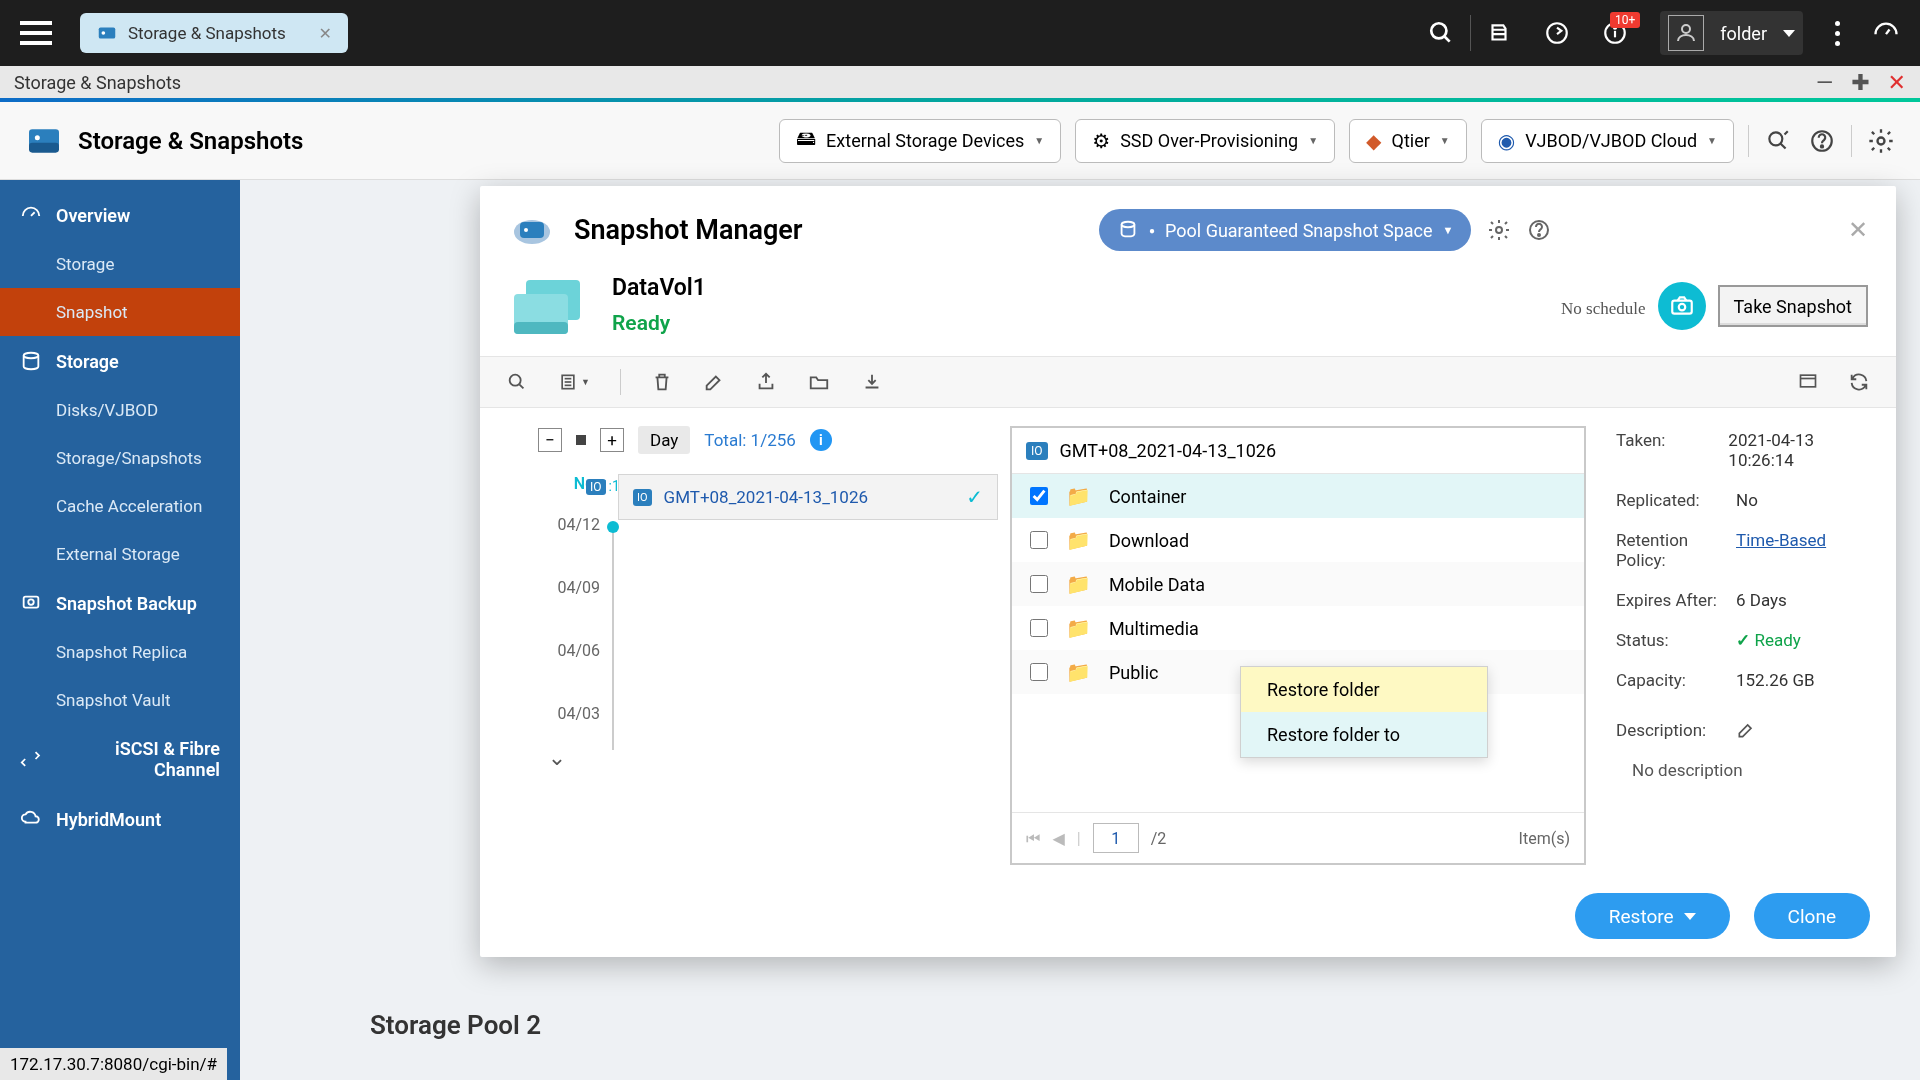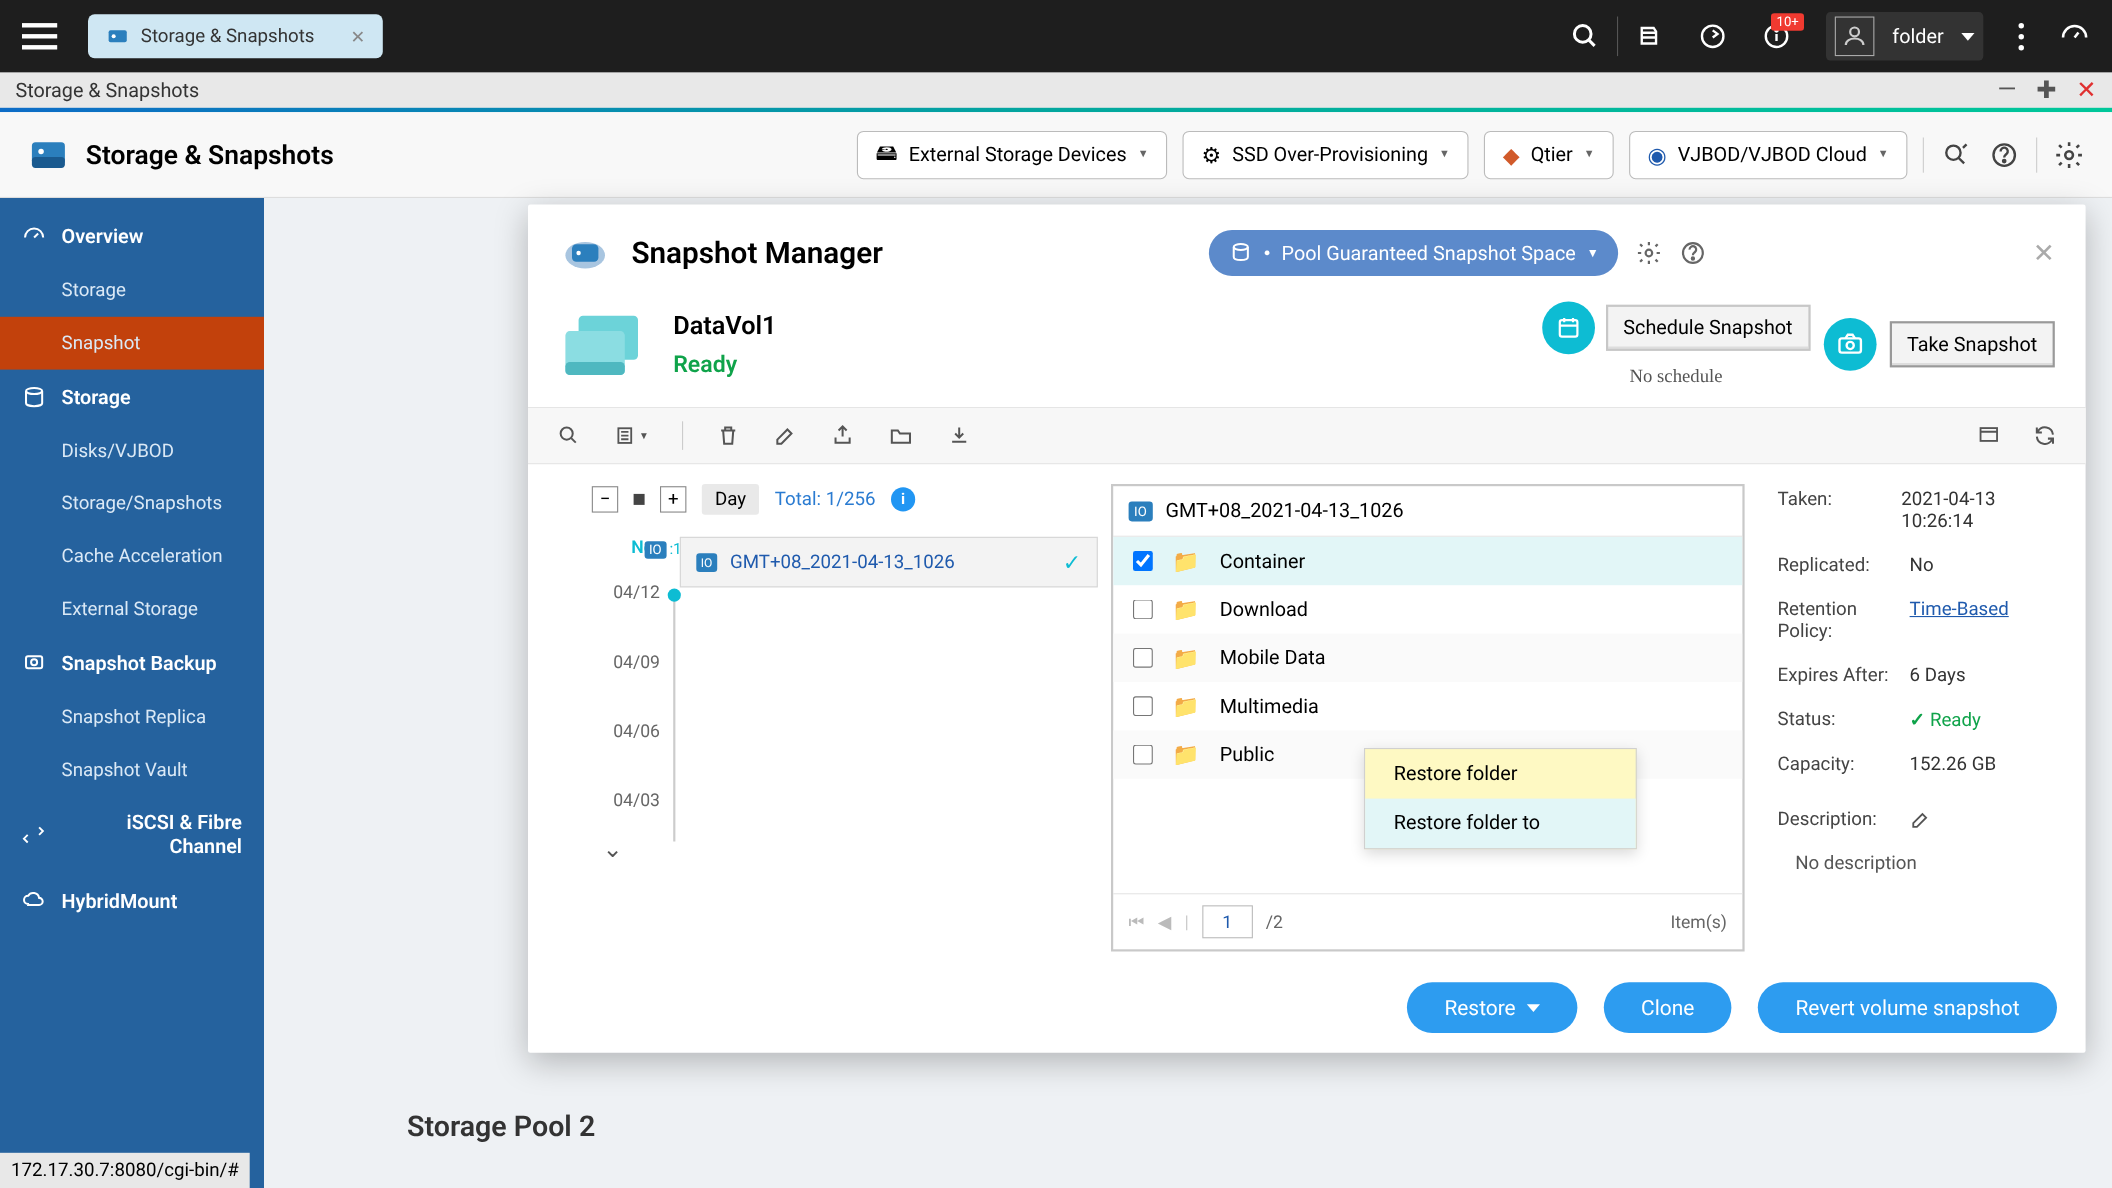--- a/index.html
+++ b/index.html
@@ -51,21 +51,21 @@
 .main{flex:1; background:#eef1f4; position:relative; padding:24px 32px;}
 .pool-hint{position:absolute; bottom:40px; left:130px; font-size:26px; font-weight:600; color:#333;}
 .status-url{position:absolute; bottom:0; left:-240px; background:#e8e8e8; font-size:17px; padding:6px 10px;}
 
 
 .modal{position:absolute; left:240px; top:6px; right:24px; height:771px; background:#fff; box-shadow:0 8px 30px rgba(0,0,0,0.25); border-radius:2px; display:flex; flex-direction:column;}
 .m-header{display:flex; align-items:center; padding:20px 28px 12px; gap:18px;}
 .m-header h2{font-size:27px; font-weight:600;}
 .m-header .closex{margin-left:auto;color:#aaa;font-size:24px;}
 .pool-pill{background:#5c8acb;color:#fff;border-radius:22px;height:42px;display:flex;align-items:center;padding:0 18px;gap:10px;font-size:18px;}
-.m-vol{display:flex;align-items:center;padding:8px 28px 18px;gap:24px;border-bottom:1px solid #e5e5e5;}
+.m-vol{display:flex;padding:8px 28px 18px;gap:24px;border-bottom:1px solid #e5e5e5;}
 .m-vol .vname{font-size:23px;font-weight:600;}
 .m-vol .vstate{font-size:21px;color:#0fa34a;font-weight:600;}
 .m-vol .actions{margin-left:auto;display:flex;align-items:center;gap:12px;}
 .circle-btn{width:48px;height:48px;border-radius:50%;background:#0dbcd3;display:flex;align-items:center;justify-content:center;}
 .box-btn{height:42px;padding:0 14px;border:2px solid #c7c7c7;background:#f3f3f3;font-size:18px;display:flex;align-items:center;box-shadow:inset 0 -2px 0 #ddd;}
 .box-btn.dark{border:2px solid #999;}
 .sched-note{font-size:17px;color:#555;margin-top:6px;font-family:Liberation Serif, serif;}
 
 .m-iconbar{display:flex;align-items:center;gap:30px;padding:12px 26px;background:#f7f7f7;border-bottom:1px solid #e5e5e5;color:#555;}
 .m-iconbar .ricons{margin-left:auto;display:flex;gap:28px;}
@@ -357,31 +357,20 @@
             <rect x="18" y="6" width="54" height="40" rx="4" fill="#6cd3d9"></rect>
             <rect x="6" y="20" width="54" height="40" rx="4" fill="#8bdde2"></rect>
             <rect x="6" y="48" width="54" height="12" rx="4" fill="#4fb8c0"></rect>
           </svg>
         <div>
           <div class="vname">DataVol1</div>
           <div class="vstate" style="margin-top:10px;">Ready</div>
         </div>
         <div class="actions">
           <div style="display:flex;flex-direction:column;align-items:center;gap:4px;">
-            <div style="display:flex;align-items:center;gap:10px;">
-              <div class="circle-btn">
-                  <svg width="24" height="24" viewBox="0 0 24 24" fill="none" stroke="#fff" stroke-width="2">
-                    <rect x="4" y="5" width="16" height="15" rx="2"></rect>
-                    <line x1="4" y1="10" x2="20" y2="10"></line>
-                    <line x1="8" y1="3" x2="8" y2="7"></line>
-                    <line x1="16" y1="3" x2="16" y2="7"></line>
-                  </svg>
-                </div>
-              <button class="box-btn">Schedule Snapshot</button>
-            </div>
             <div class="sched-note">No schedule</div>
           </div>
           <div class="circle-btn">
               <svg width="26" height="26" viewBox="0 0 24 24" fill="none" stroke="#fff" stroke-width="2">
                 <rect x="3" y="7" width="18" height="12" rx="2"></rect>
                 <circle cx="12" cy="13" r="3"></circle>
                 <path d="M8 7l2-3h4l2 3"></path>
               </svg>
             </div>
           <button class="box-btn dark">Take Snapshot</button>
@@ -565,17 +554,16 @@
           <div style="padding-left:16px;color:#555;">No description</div>
         </div>
       </div>
 
       <div class="m-footer">
         <button class="btn-pill">
             <span>Restore</span>
             <span class="tri2"></span>
           </button>
         <button class="btn-pill">Clone</button>
-        <button class="btn-pill">Revert volume snapshot</button>
       </div>
     </div>
   </div>
 </div>
 
 </body></html>

